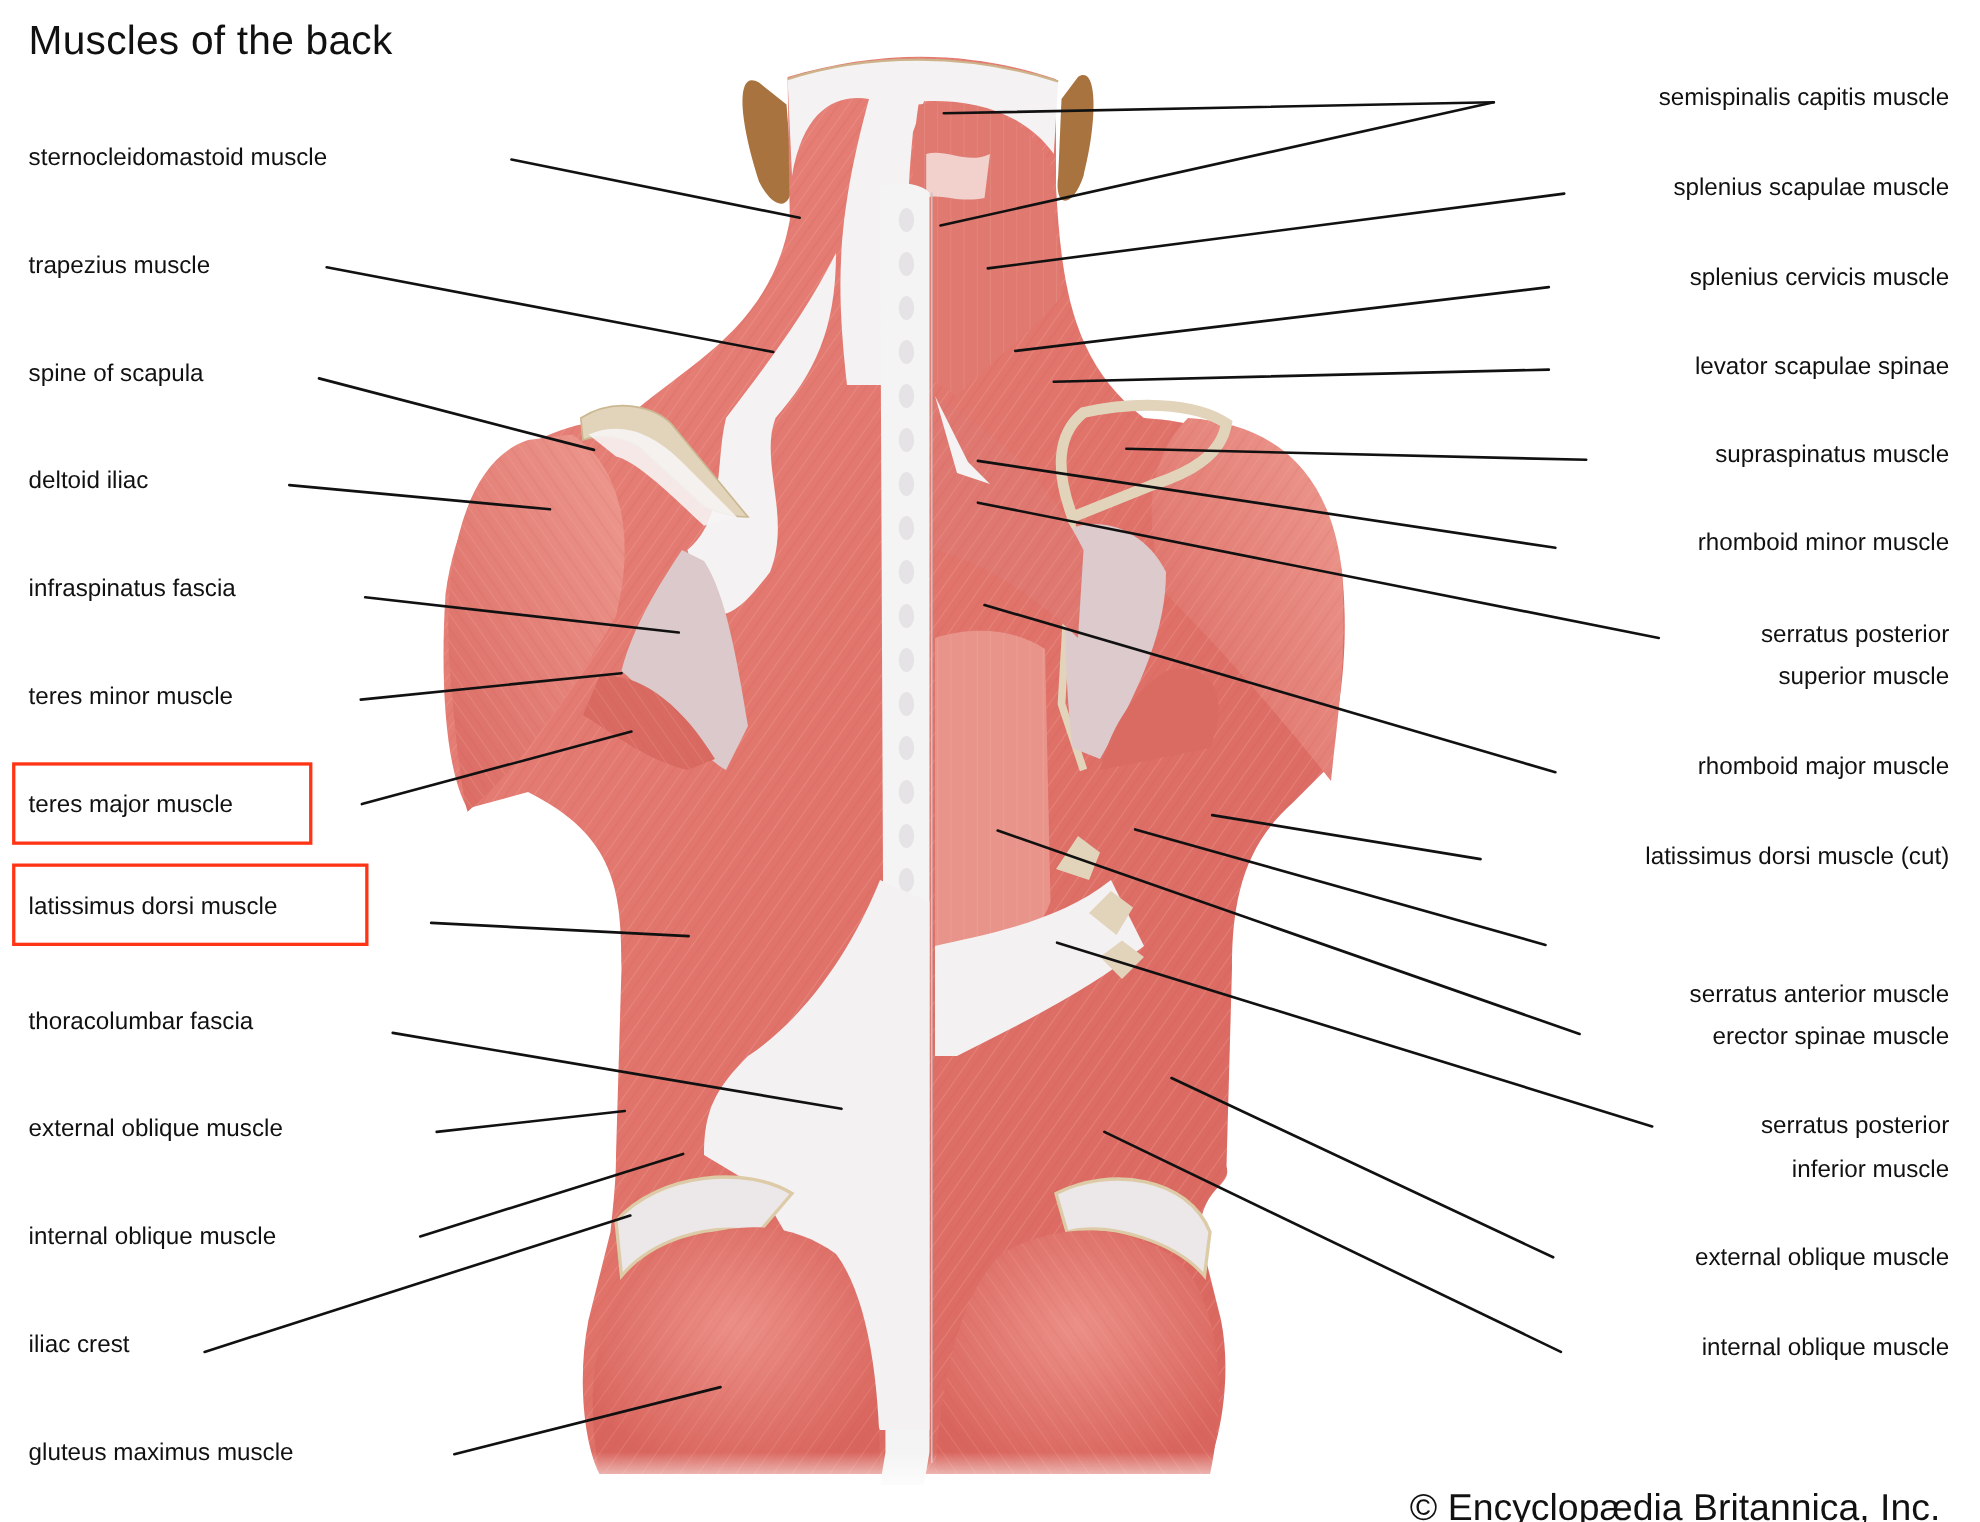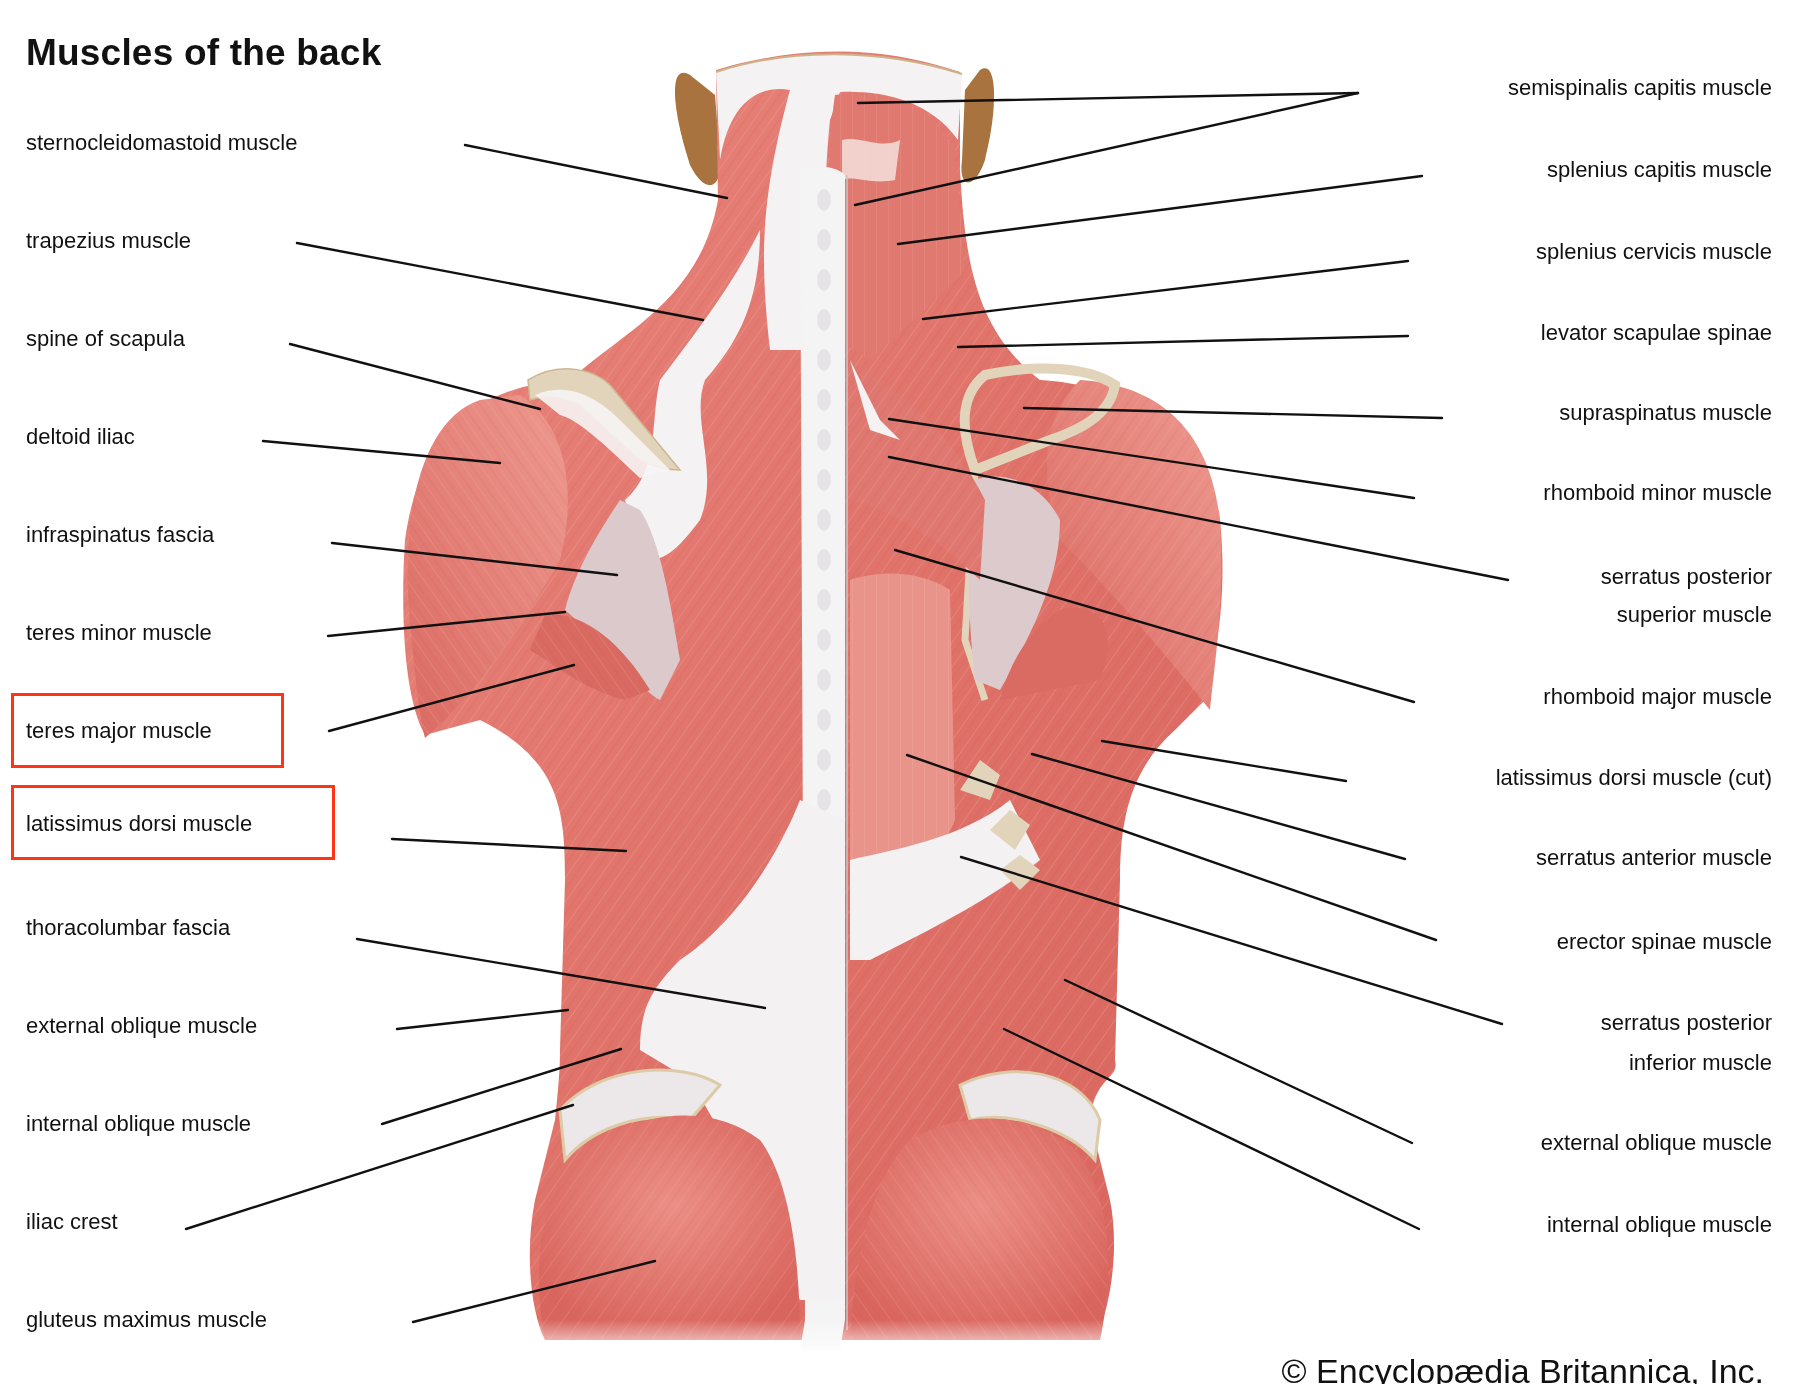--- a/index.html
+++ b/index.html
@@ -1,17 +1,17 @@
 <!DOCTYPE html>
 <html><head>
 <meta charset="utf-8">
 <style>
   html,body{margin:0;padding:0;background:#fff;}
   body{width:1800px;height:1384px;position:relative;overflow:hidden;font-family:"Liberation Sans",sans-serif;color:#111;}
-  .title{position:absolute;left:26px;top:32px;font-size:37px;font-weight:bold;letter-spacing:0.2px;white-space:nowrap;}
+  .title{position:absolute;left:26px;top:16px;font-size:37px;font-weight:normal;letter-spacing:0.2px;white-space:nowrap;}
   .lbl{position:absolute;font-size:22px;line-height:36px;white-space:nowrap;}
   .lbl.l{left:26px;text-align:right;}
   .lbl.r{right:28px;text-align:right;}
   .hl{position:absolute;border:3.5px solid #ff3414;box-sizing:border-box;}
   .copy{position:absolute;right:36px;top:1352px;font-size:34px;white-space:nowrap;margin-left:24px;}
   svg.fig{position:absolute;left:0;top:0;}
 </style>
 </head>
 <body>
 
@@ -189,29 +189,29 @@
 <div class="lbl l" style="top:615px">teres minor muscle</div>
 <div class="lbl l" style="top:713px">teres major muscle</div>
 <div class="lbl l" style="top:806px">latissimus dorsi muscle</div>
 <div class="lbl l" style="top:910px">thoracolumbar fascia</div>
 <div class="lbl l" style="top:1008px">external oblique muscle</div>
 <div class="lbl l" style="top:1106px">internal oblique muscle</div>
 <div class="lbl l" style="top:1204px">iliac crest</div>
 <div class="lbl l" style="top:1302px">gluteus maximus muscle</div>
 
 <div class="lbl r" style="top:70px">semispinalis capitis muscle</div>
-<div class="lbl r" style="top:152px">splenius capitis muscle</div>
+<div class="lbl r" style="top:152px">splenius scapulae muscle</div>
 <div class="lbl r" style="top:234px">splenius cervicis muscle</div>
 <div class="lbl r" style="top:315px">levator scapulae spinae</div>
 <div class="lbl r" style="top:395px">supraspinatus muscle</div>
 <div class="lbl r" style="top:475px">rhomboid minor muscle</div>
 <div class="lbl r" style="top:559px">serratus posterior</div>
 <div class="lbl r" style="top:597px">superior muscle</div>
 <div class="lbl r" style="top:679px">rhomboid major muscle</div>
 <div class="lbl r" style="top:760px">latissimus dorsi muscle (cut)</div>
-<div class="lbl r" style="top:840px">serratus anterior muscle</div>
+<div class="lbl r" style="top:886px">serratus anterior muscle</div>
 <div class="lbl r" style="top:924px">erector spinae muscle</div>
 <div class="lbl r" style="top:1005px">serratus posterior</div>
 <div class="lbl r" style="top:1045px">inferior muscle</div>
 <div class="lbl r" style="top:1125px">external oblique muscle</div>
 <div class="lbl r" style="top:1207px">internal oblique muscle</div>
 
 <div class="copy">© Encyclopædia Britannica, Inc.</div>
 
 </body></html>

